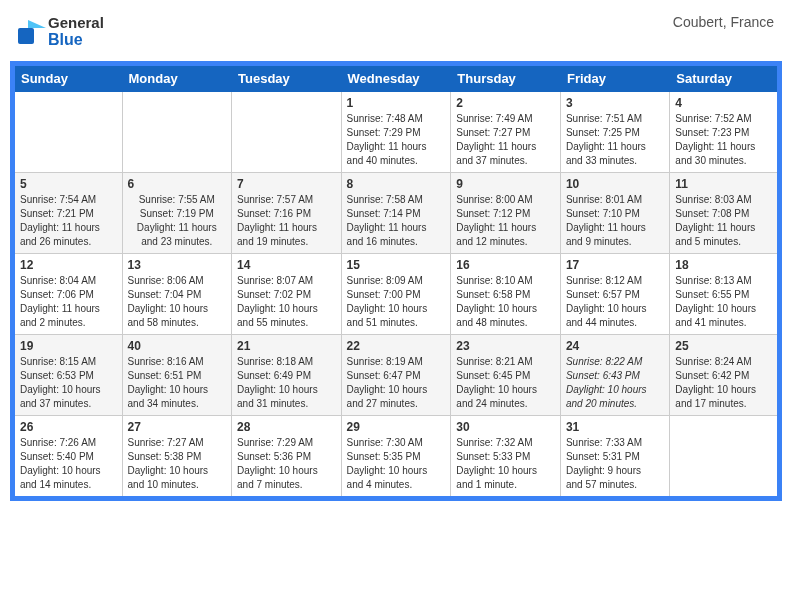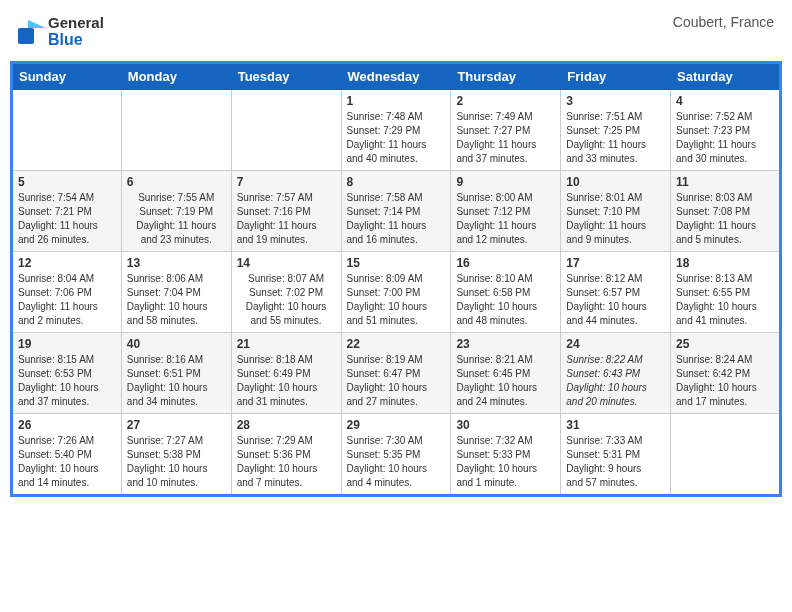--- a/index.html
+++ b/index.html
@@ -34,21 +34,21 @@
       font-weight: normal;
       color: #333;
     }
     .location {
       font-size: 14px;
       color: #555;
     }
     .calendar {
       width: 100%;
       border-collapse: collapse;
-      border: 3px solid #3b82f6;
+      border: 5px solid #3b82f6;
     }
     .calendar th {
       background-color: #1565c0;
       color: #fff;
       text-align: left;
       padding: 5px 6px;
       font-size: 13px;
       border: 1px solid #1565c0;
     }
     .calendar td {
@@ -204,21 +204,21 @@
         </td>
         <td>
           <div class="day-num">13</div>
           <div class="day-info" style="white-space: pre-line;">Sunrise: 8:06 AM
 Sunset: 7:04 PM
 Daylight: 10 hours
 and 58 minutes.</div>
         </td>
         <td>
           <div class="day-num">14</div>
-          <div class="day-info" style="white-space: pre-line; text-align: center;">Sunrise: 8:07 AM
+          <div class="day-info" style="white-space: pre-line;">Sunrise: 8:07 AM
 Sunset: 7:02 PM
 Daylight: 10 hours
 and 55 minutes.</div>
         </td>
         <td>
           <div class="day-num">15</div>
           <div class="day-info" style="white-space: pre-line;">Sunrise: 8:09 AM
 Sunset: 7:00 PM
 Daylight: 10 hours
 and 51 minutes.</div>

